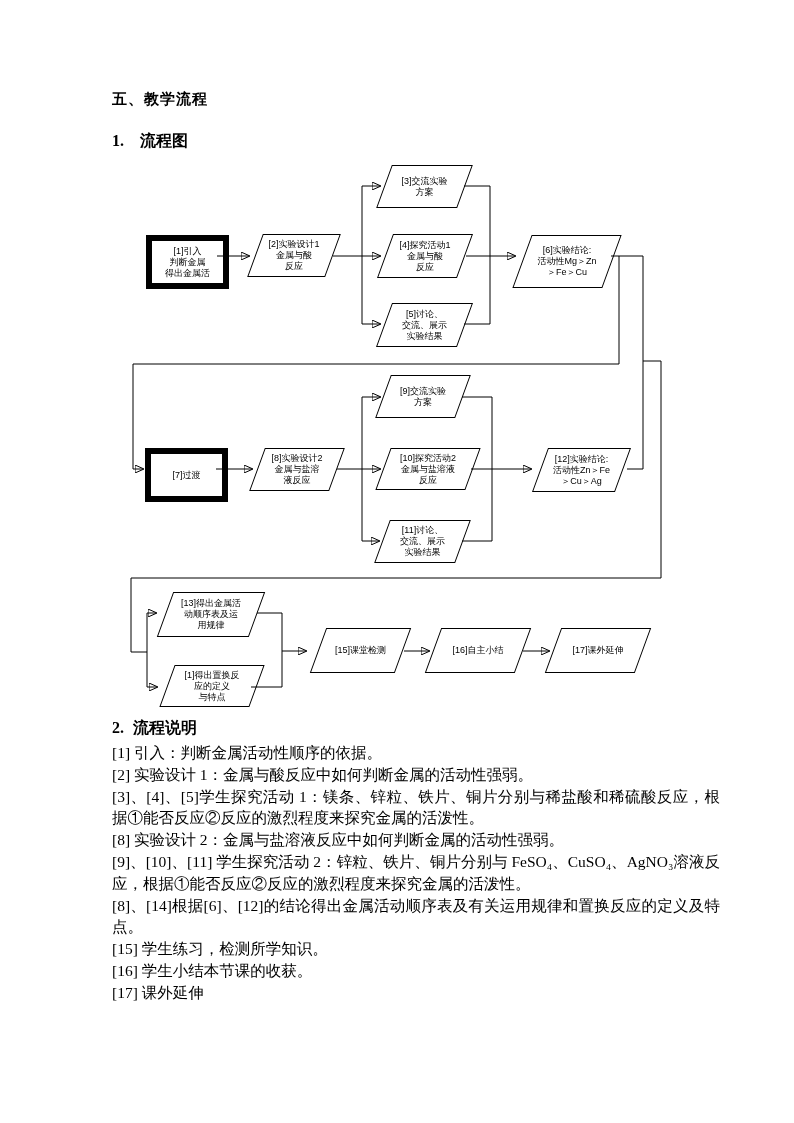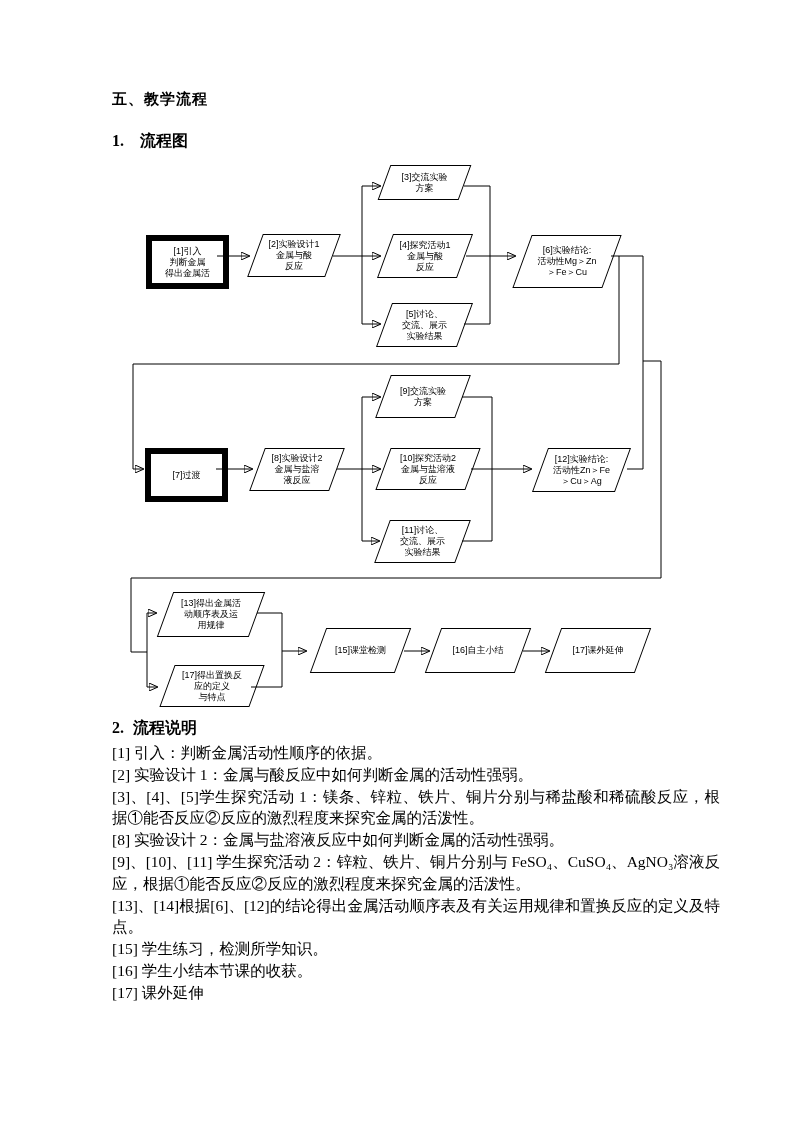--- a/index.html
+++ b/index.html
@@ -59,21 +59,21 @@
 
   <div class="node para" style="left:245px;top:234px;width:98px;height:43px">
     <i class="pg"></i>
     <div class="nt">
       <span>[2]实验设计1</span>
       <span>金属与酸</span>
       <span>反应</span>
     </div>
   </div>
 
-  <div class="node para" style="left:374px;top:165px;width:101px;height:35px">
+  <div class="node para" style="left:374px;top:165px;width:101px;height:43px">
     <i class="pg"></i>
     <div class="nt">
       <span>[3]交流实验</span>
       <span>方案</span>
     </div>
   </div>
 
   <div class="node para" style="left:375px;top:234px;width:100px;height:44px">
     <i class="pg"></i>
     <div class="nt">
@@ -156,21 +156,21 @@
     <div class="nt">
       <span>[13]得出金属活</span>
       <span>动顺序表及运</span>
       <span>用规律</span>
     </div>
   </div>
 
   <div class="node para" style="left:157px;top:665px;width:110px;height:42px">
     <i class="pg"></i>
     <div class="nt">
-      <span>[17]得出置换反</span>
+      <span>[1]得出置换反</span>
       <span>应的定义</span>
       <span>与特点</span>
     </div>
   </div>
 
   <div class="node para" style="left:308px;top:628px;width:105px;height:45px">
     <i class="pg"></i>
     <div class="nt">
       <span>[15]课堂检测</span>
     </div>
@@ -229,17 +229,17 @@
   <span class="num">2.</span>
   <span class="lbl">流程说明</span>
 </div>
 
 <div id="notes">
   <p>[1] 引入：判断金属活动性顺序的依据。</p>
   <p>[2] 实验设计 1：金属与酸反应中如何判断金属的活动性强弱。</p>
   <p>[3]、[4]、[5]学生探究活动 1：镁条、锌粒、铁片、铜片分别与稀盐酸和稀硫酸反应，根据①能否反应②反应的激烈程度来探究金属的活泼性。</p>
   <p>[8] 实验设计 2：金属与盐溶液反应中如何判断金属的活动性强弱。</p>
   <p>[9]、[10]、[11] 学生探究活动 2：锌粒、铁片、铜片分别与 FeSO₄、CuSO₄、AgNO₃溶液反应，根据①能否反应②反应的激烈程度来探究金属的活泼性。</p>
-  <p>[13]、[14]根据[6]、[12]的结论得出金属活动顺序表及有关运用规律和置换反应的定义及特点。</p>
+  <p>[8]、[14]根据[6]、[12]的结论得出金属活动顺序表及有关运用规律和置换反应的定义及特点。</p>
   <p>[15] 学生练习，检测所学知识。</p>
   <p>[16] 学生小结本节课的收获。</p>
   <p>[17] 课外延伸</p>
 </div>
 
 </body></html>

